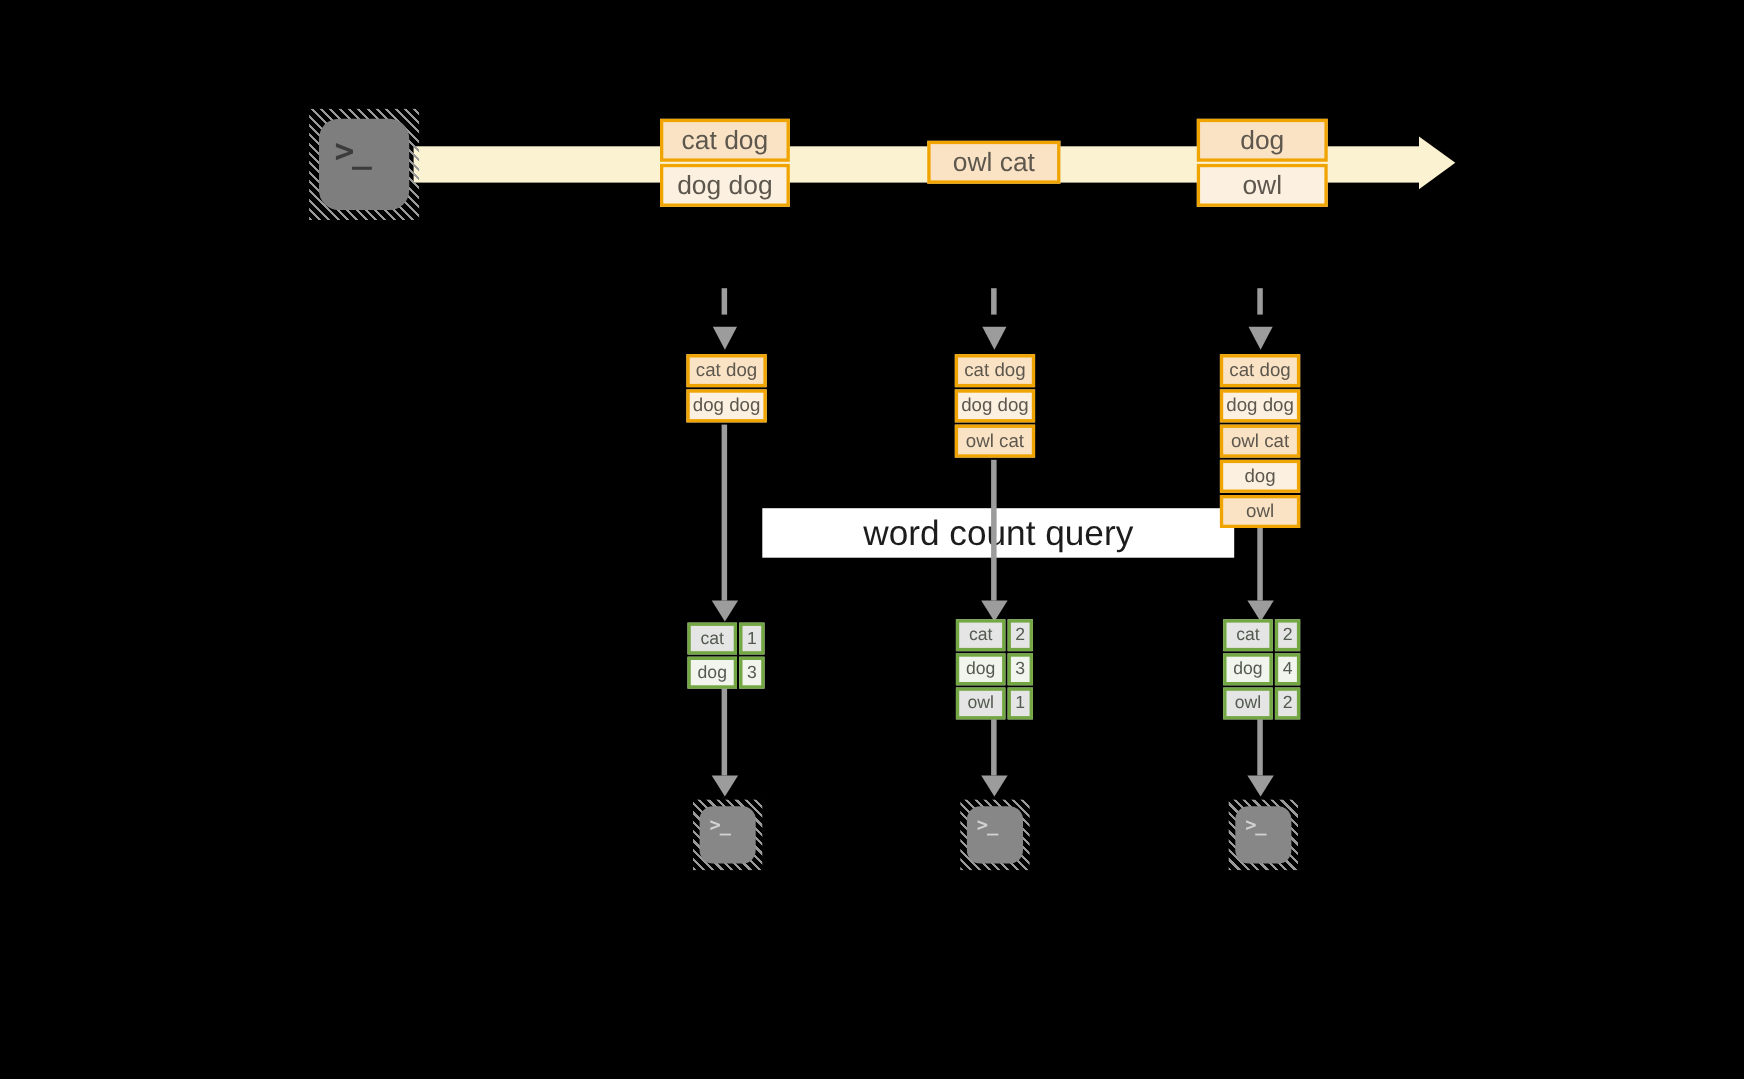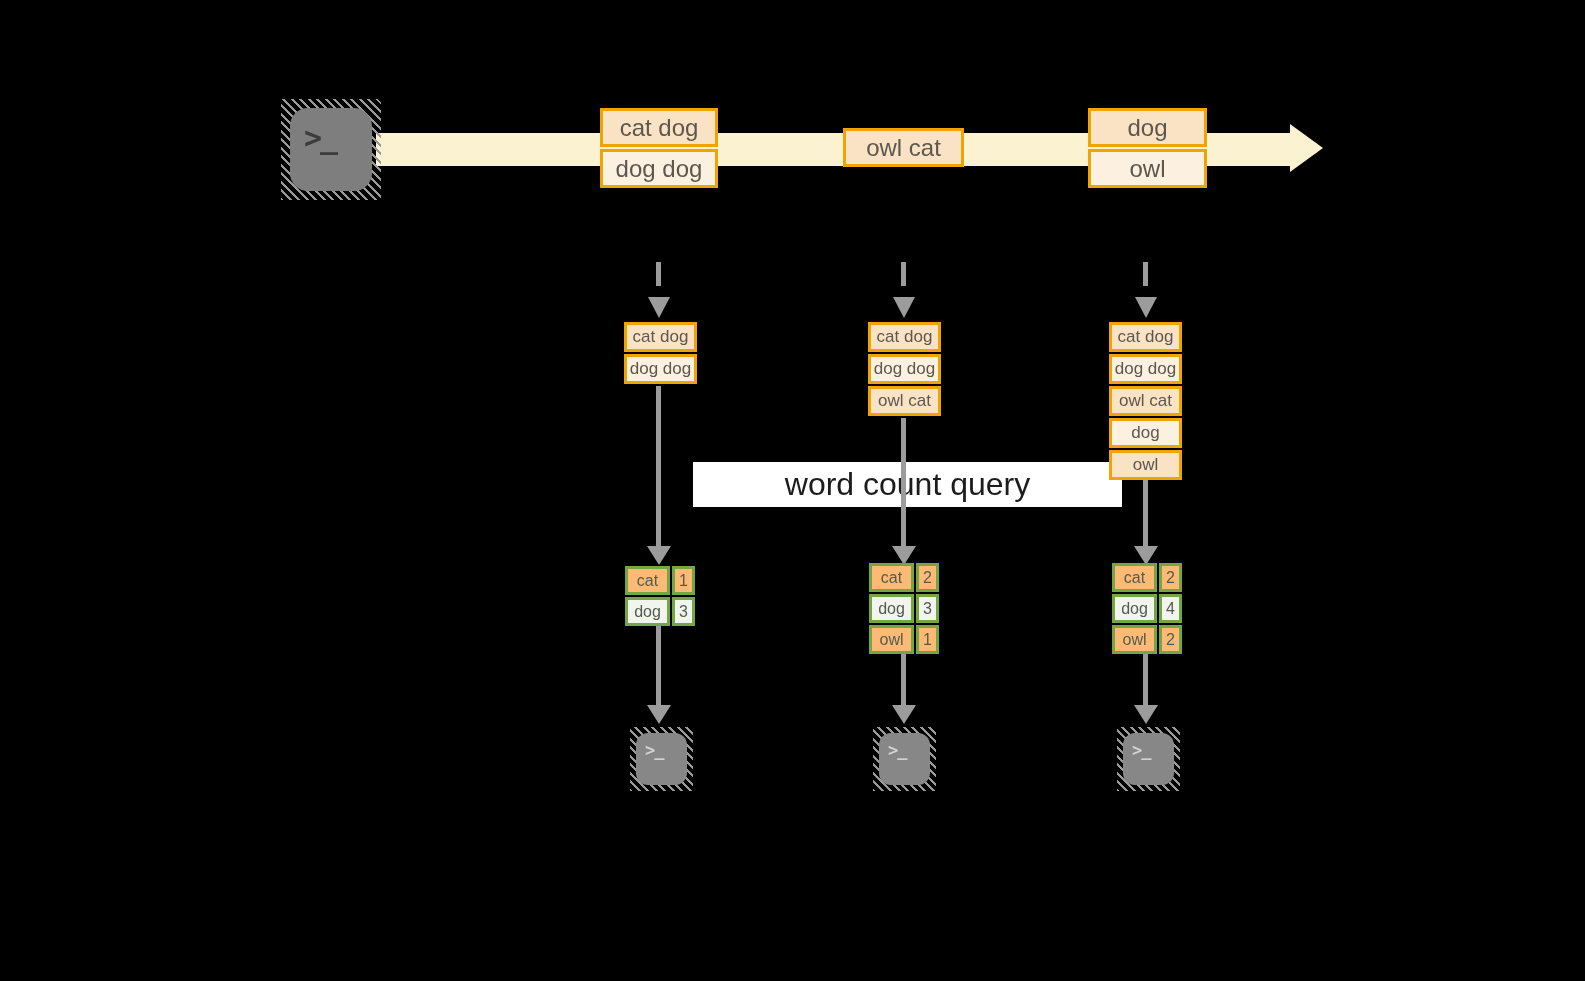--- a/index.html
+++ b/index.html
@@ -38,21 +38,21 @@
   .head{position:absolute;width:0;height:0;z-index:3;
         border-left:12px solid transparent;border-right:12px solid transparent;
         border-top:19px solid #9C9C9C;}
   .head-sm{border-left:11px solid transparent;border-right:11px solid transparent;
            border-top:21px solid #9C9C9C;}
 
   
   .gtable{position:absolute;display:grid;grid-template-columns:45px 23px;gap:2px;z-index:4;}
   .gtable .tcell{box-sizing:border-box;border:3px solid #73A743;height:29px;line-height:23px;
                  font-size:16px;text-align:center;color:#535B50;}
-  .gtable .rowA{background:#fdba74;}
+  .gtable .rowA{background:#e5e5e5;}
   .gtable .rowB{background:#F2F5EE;}
 
   
   .banner{position:absolute;left:693px;top:462px;width:429px;height:45px;background:#FFFFFF;
           z-index:2;text-align:center;line-height:45px;font-size:32px;color:#1C1C1C;}
 </style>
 </head>
 <body>
 
 <div id="canvas">

